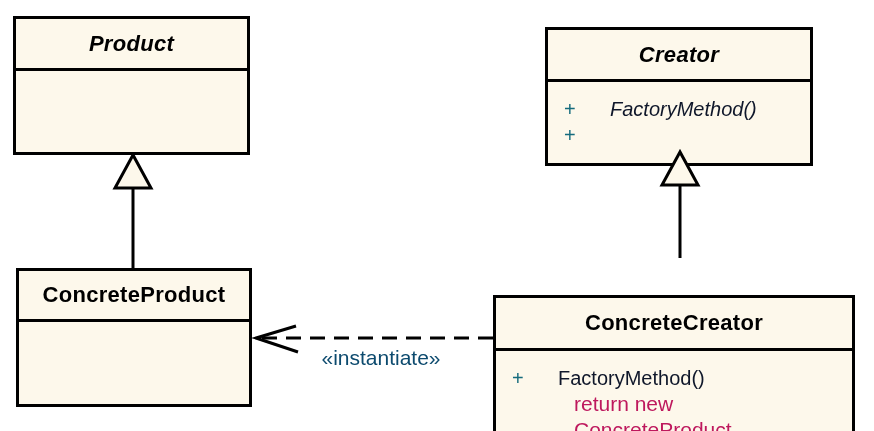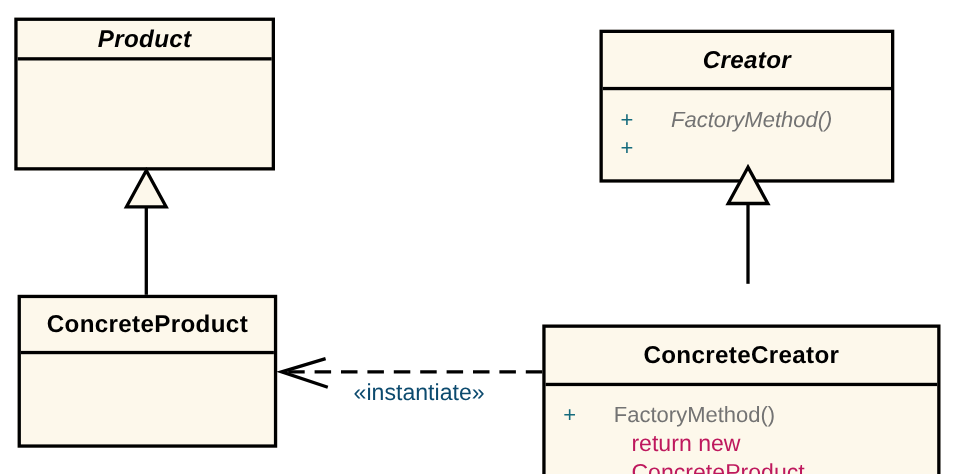--- a/index.html
+++ b/index.html
@@ -41,21 +41,21 @@
     display: flex;
     align-items: baseline;
     line-height: 26px;
   }
   .vis {
     width: 22px;
     margin-left: 16px;
     margin-right: 24px;
     color: #156b7d;
   }
-  .mlabel { color: #737373; }
+  .mlabel { color: #0f172a; }
   .mlabel.italic { font-style: italic; }
   .annotation-line {
     color: #be185d;
     line-height: 26px;
     padding-left: 78px;
     font-size: 21px;
   }
   #creator-body { padding-top: 14px; }
   #concrete-creator-body { padding-top: 14px; }
   .svg-overlay {
@@ -73,21 +73,21 @@
     font-size: 21px;
     color: #0c4a6e;
   }
 </style>
 </head>
 <body>
 
 <div id="canvas">
 
   <div class="uml-class" style="left:13px; top:16px; width:237px; height:139px;">
-    <div class="uml-title italic" style="height:36px;">Product</div>
+    <div class="uml-title italic" style="height:52px;">Product</div>
     <div class="uml-body"></div>
   </div>
 
   <div class="uml-class" style="left:545px; top:27px; width:268px; height:139px;">
     <div class="uml-title italic" style="height:52px;">Creator</div>
     <div class="uml-body" id="creator-body">
       <div class="member-row">
         <span class="vis">+</span>
         <span class="mlabel italic">FactoryMethod()</span>
       </div>

